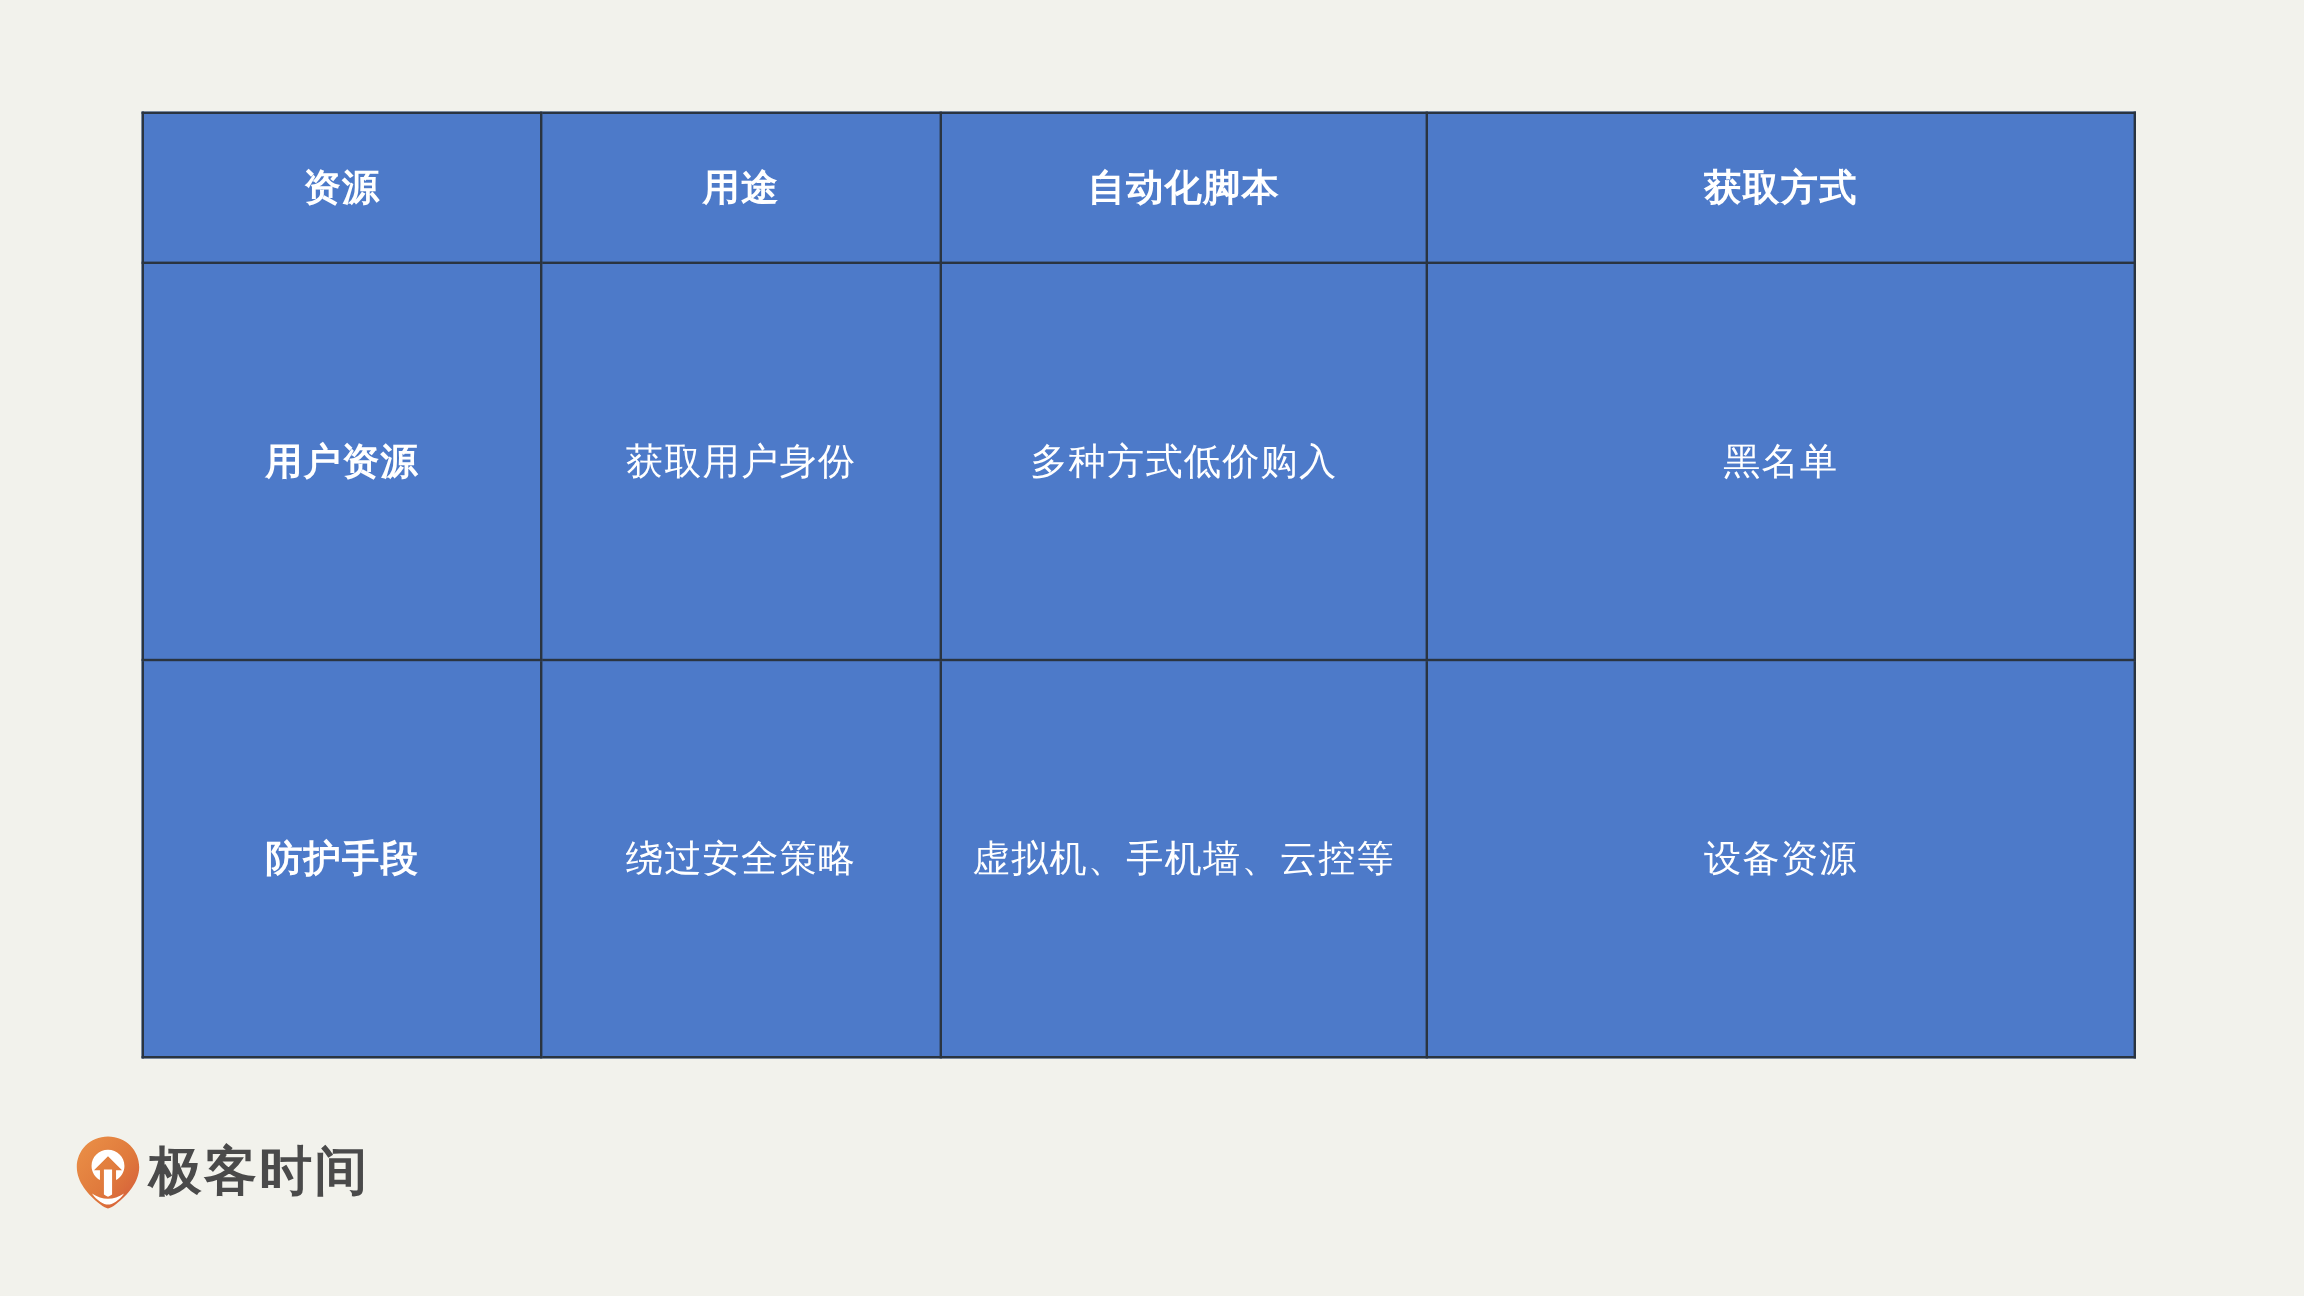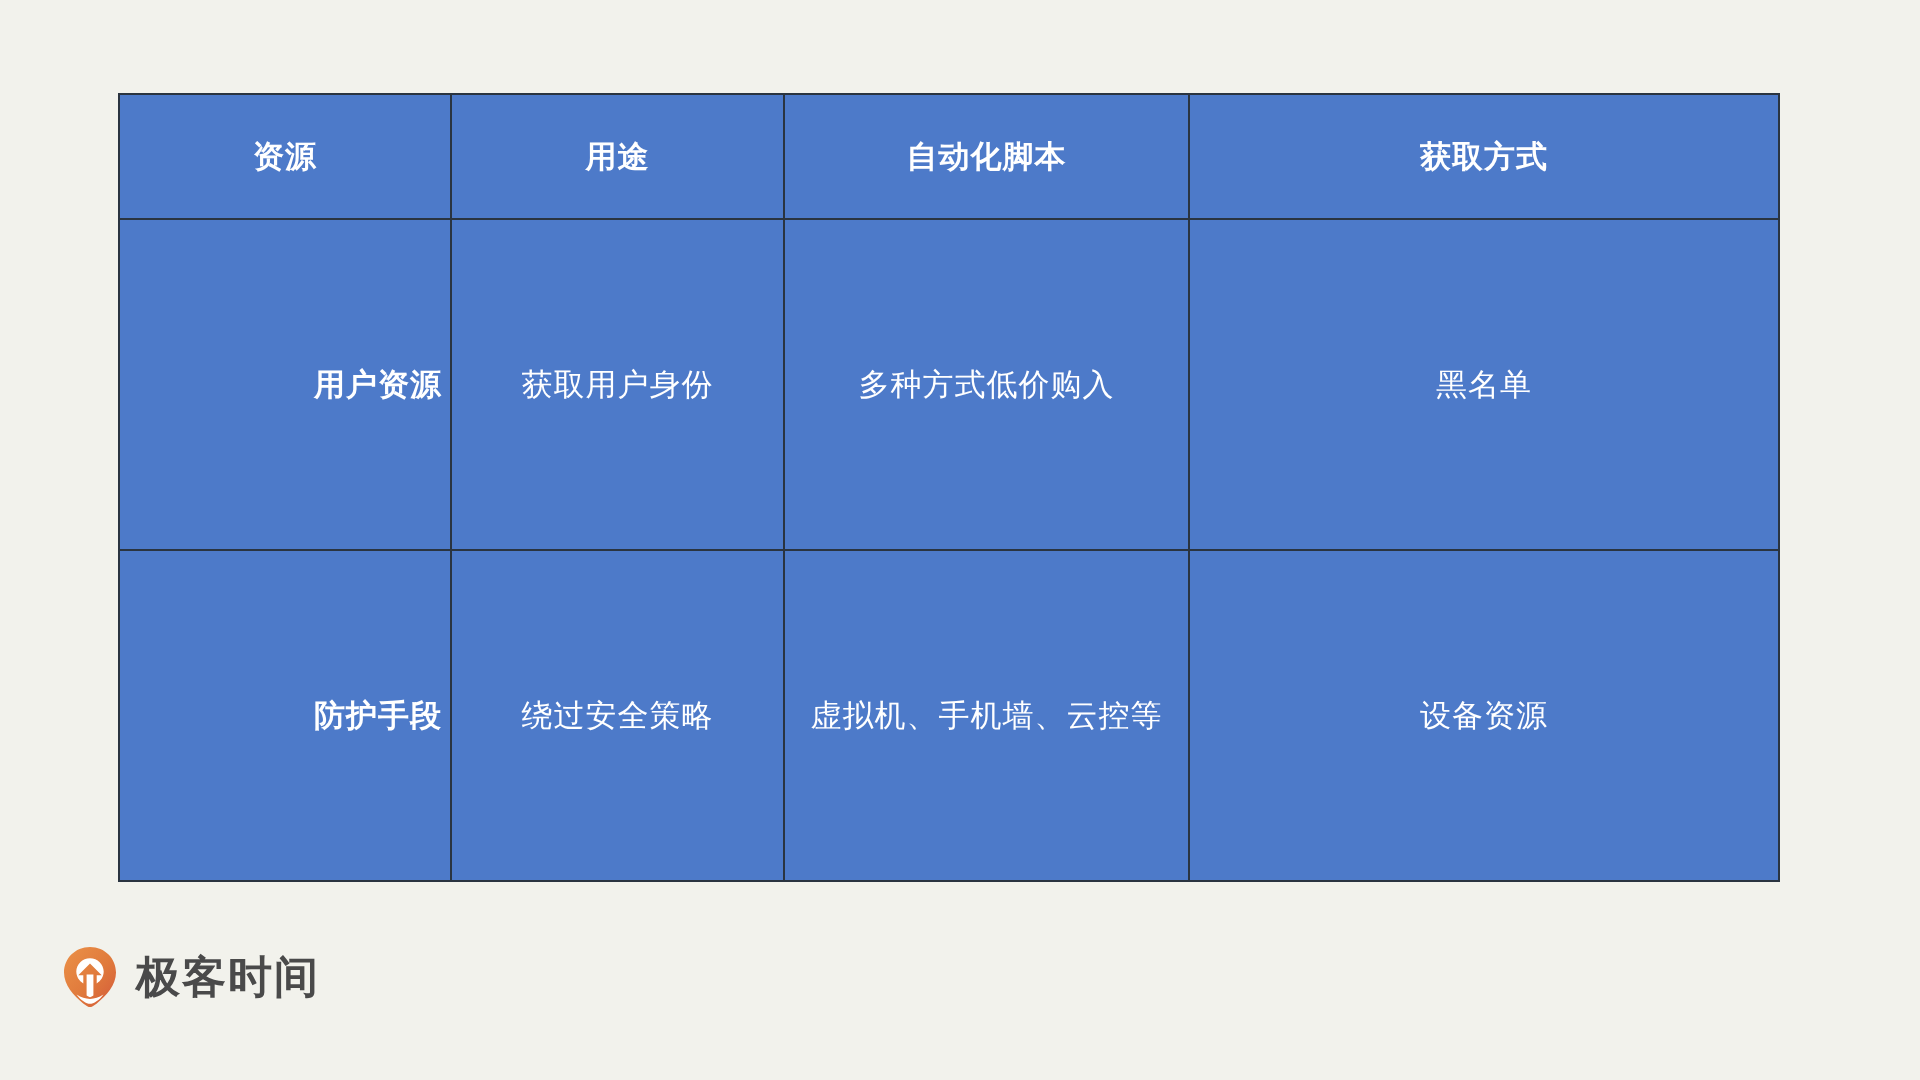--- a/index.html
+++ b/index.html
@@ -47,37 +47,36 @@
     letter-spacing: 1px;
   }
   table.resource-table thead th {
     height: 125px;
     font-weight: bold;
     font-size: 31px;
   }
   table.resource-table tbody tr { height: 150px; }
   table.resource-table tbody td.col-resource {
     font-weight: bold;
-    text-align: right;
   }
 
   
   col.c1 { width: 332px; }
   col.c2 { width: 333px; }
   col.c3 { width: 405px; }
   col.c4 { width: 590px; }
 
   
   .logo {
     position: absolute;
     left: 62px;
     top: 945px;
     display: flex;
     align-items: center;
-    gap: 18px;
+    gap: 6px;
   }
   .logo-mark {
     width: 56px;
     height: 64px;
     display: block;
   }
   .logo-text {
     font-size: 44px;
     font-weight: bold;
     color: #4a4a4a;

